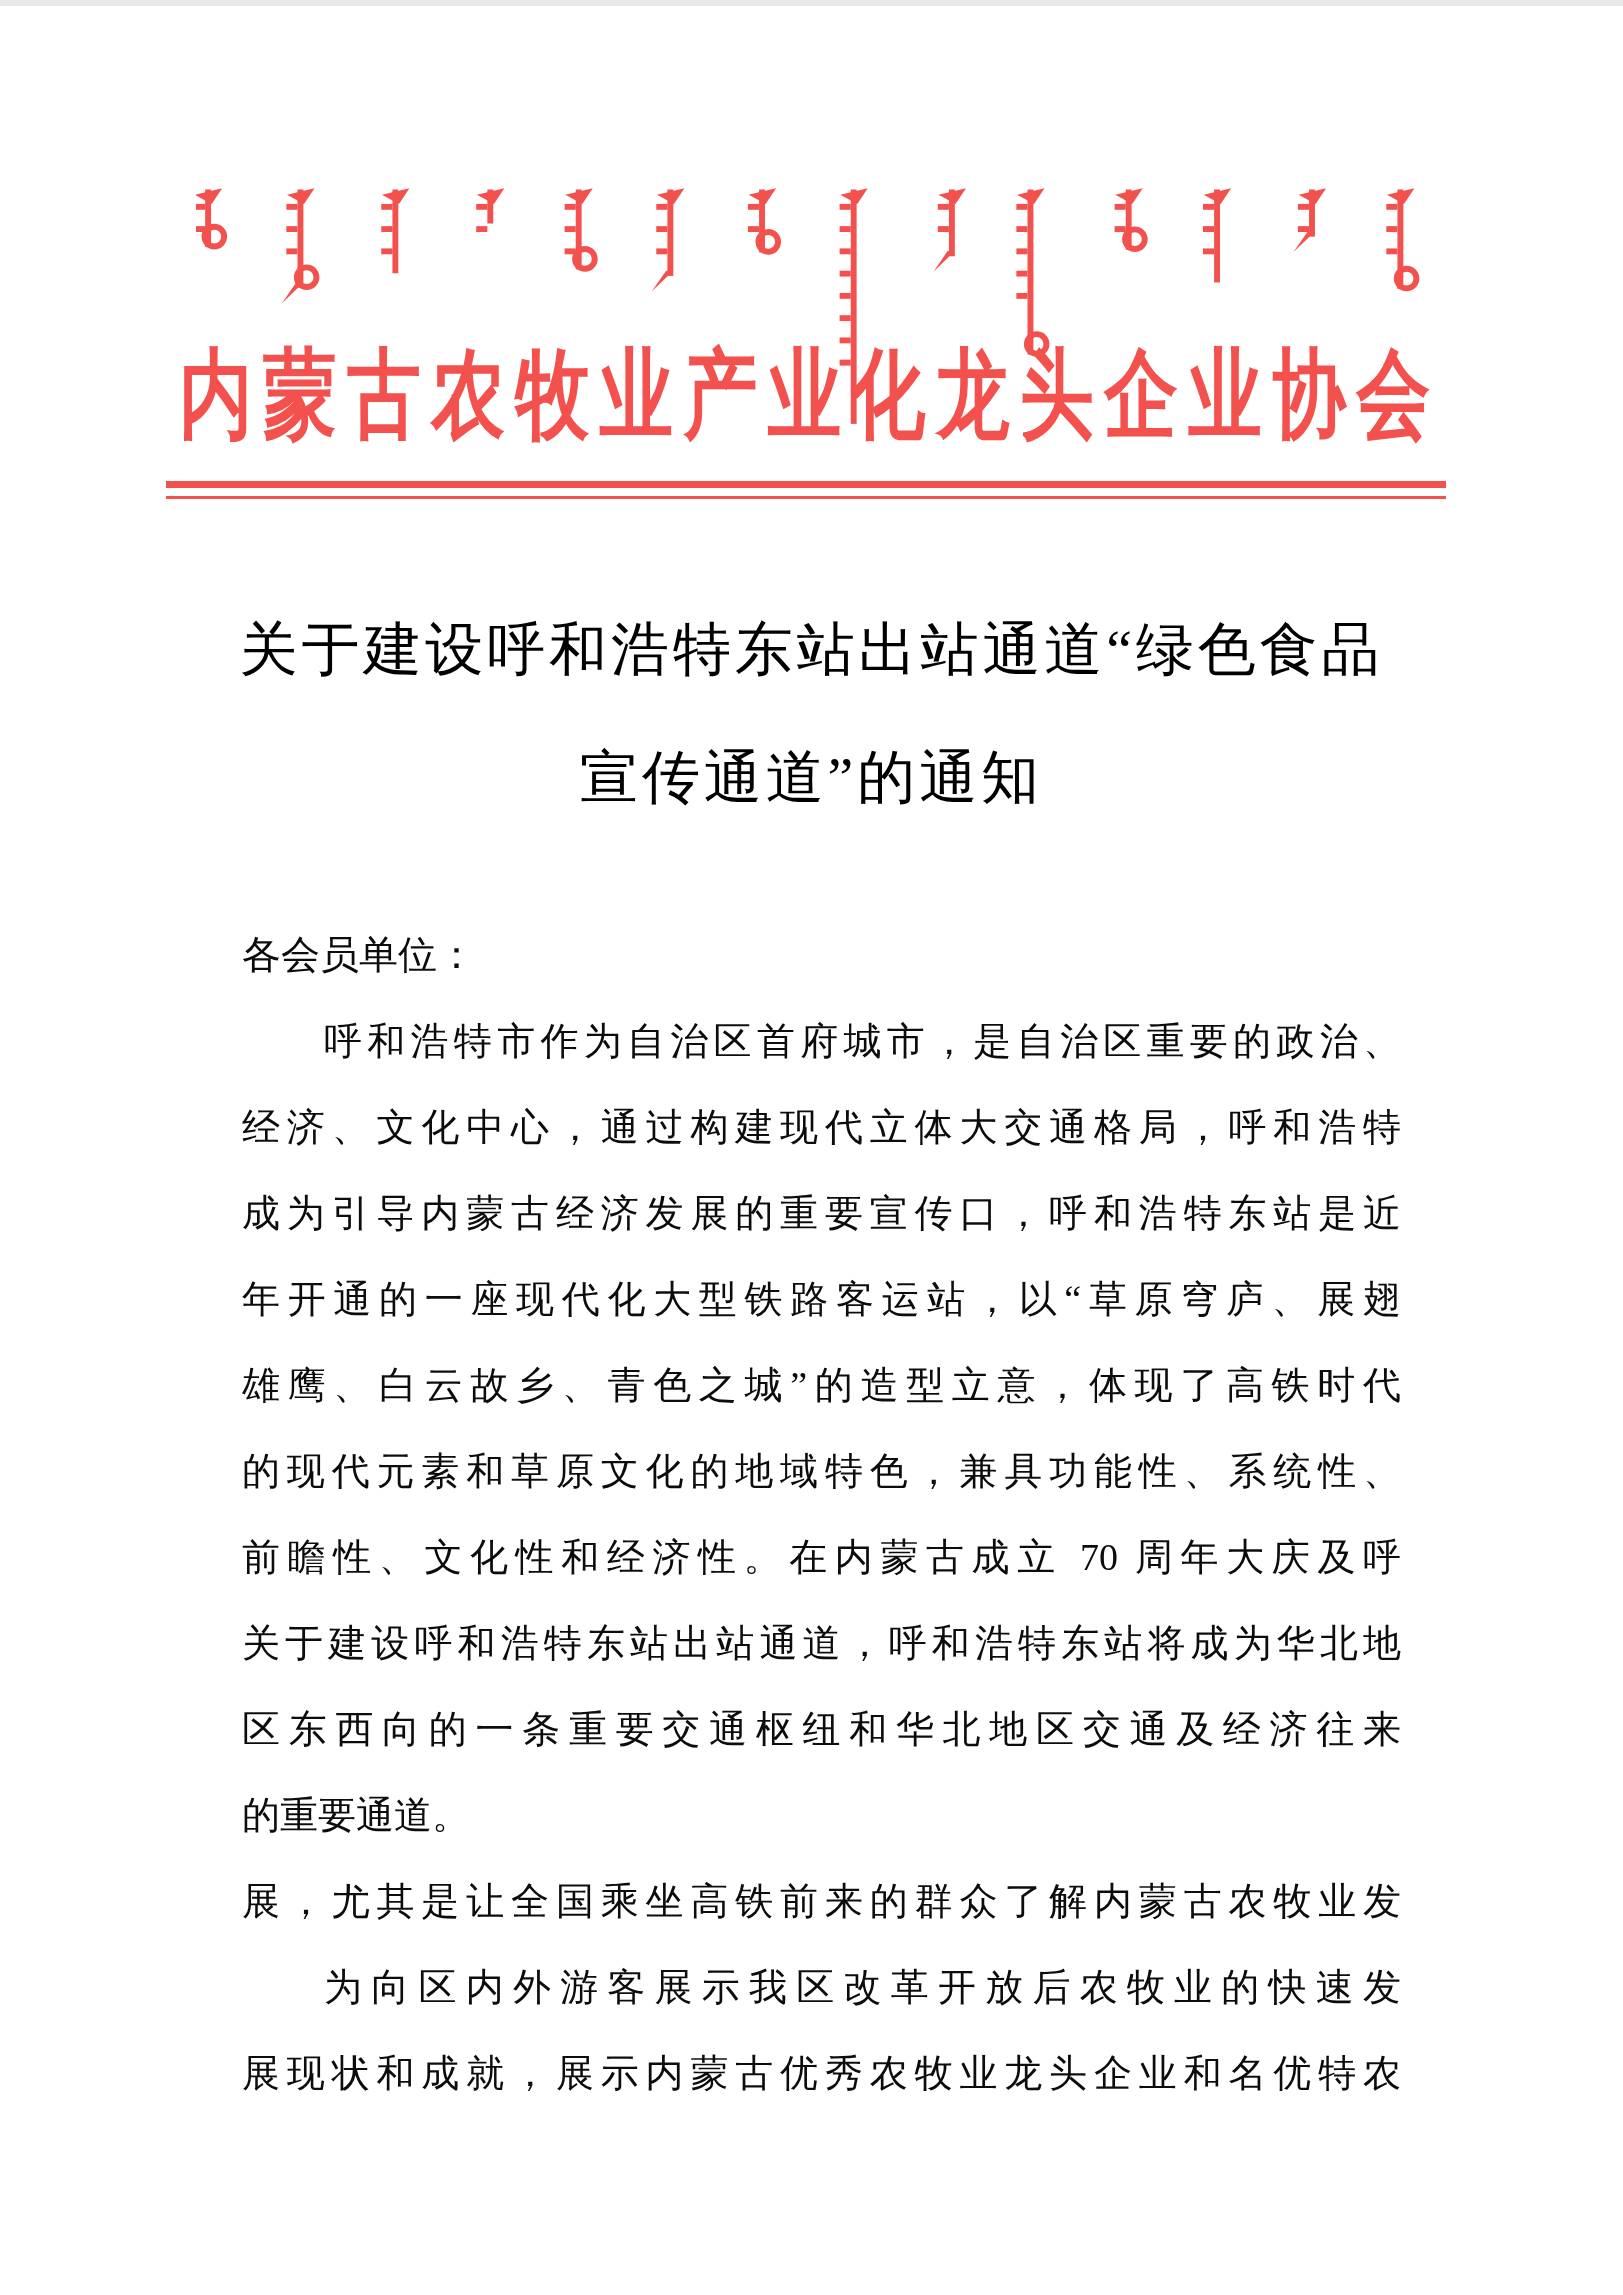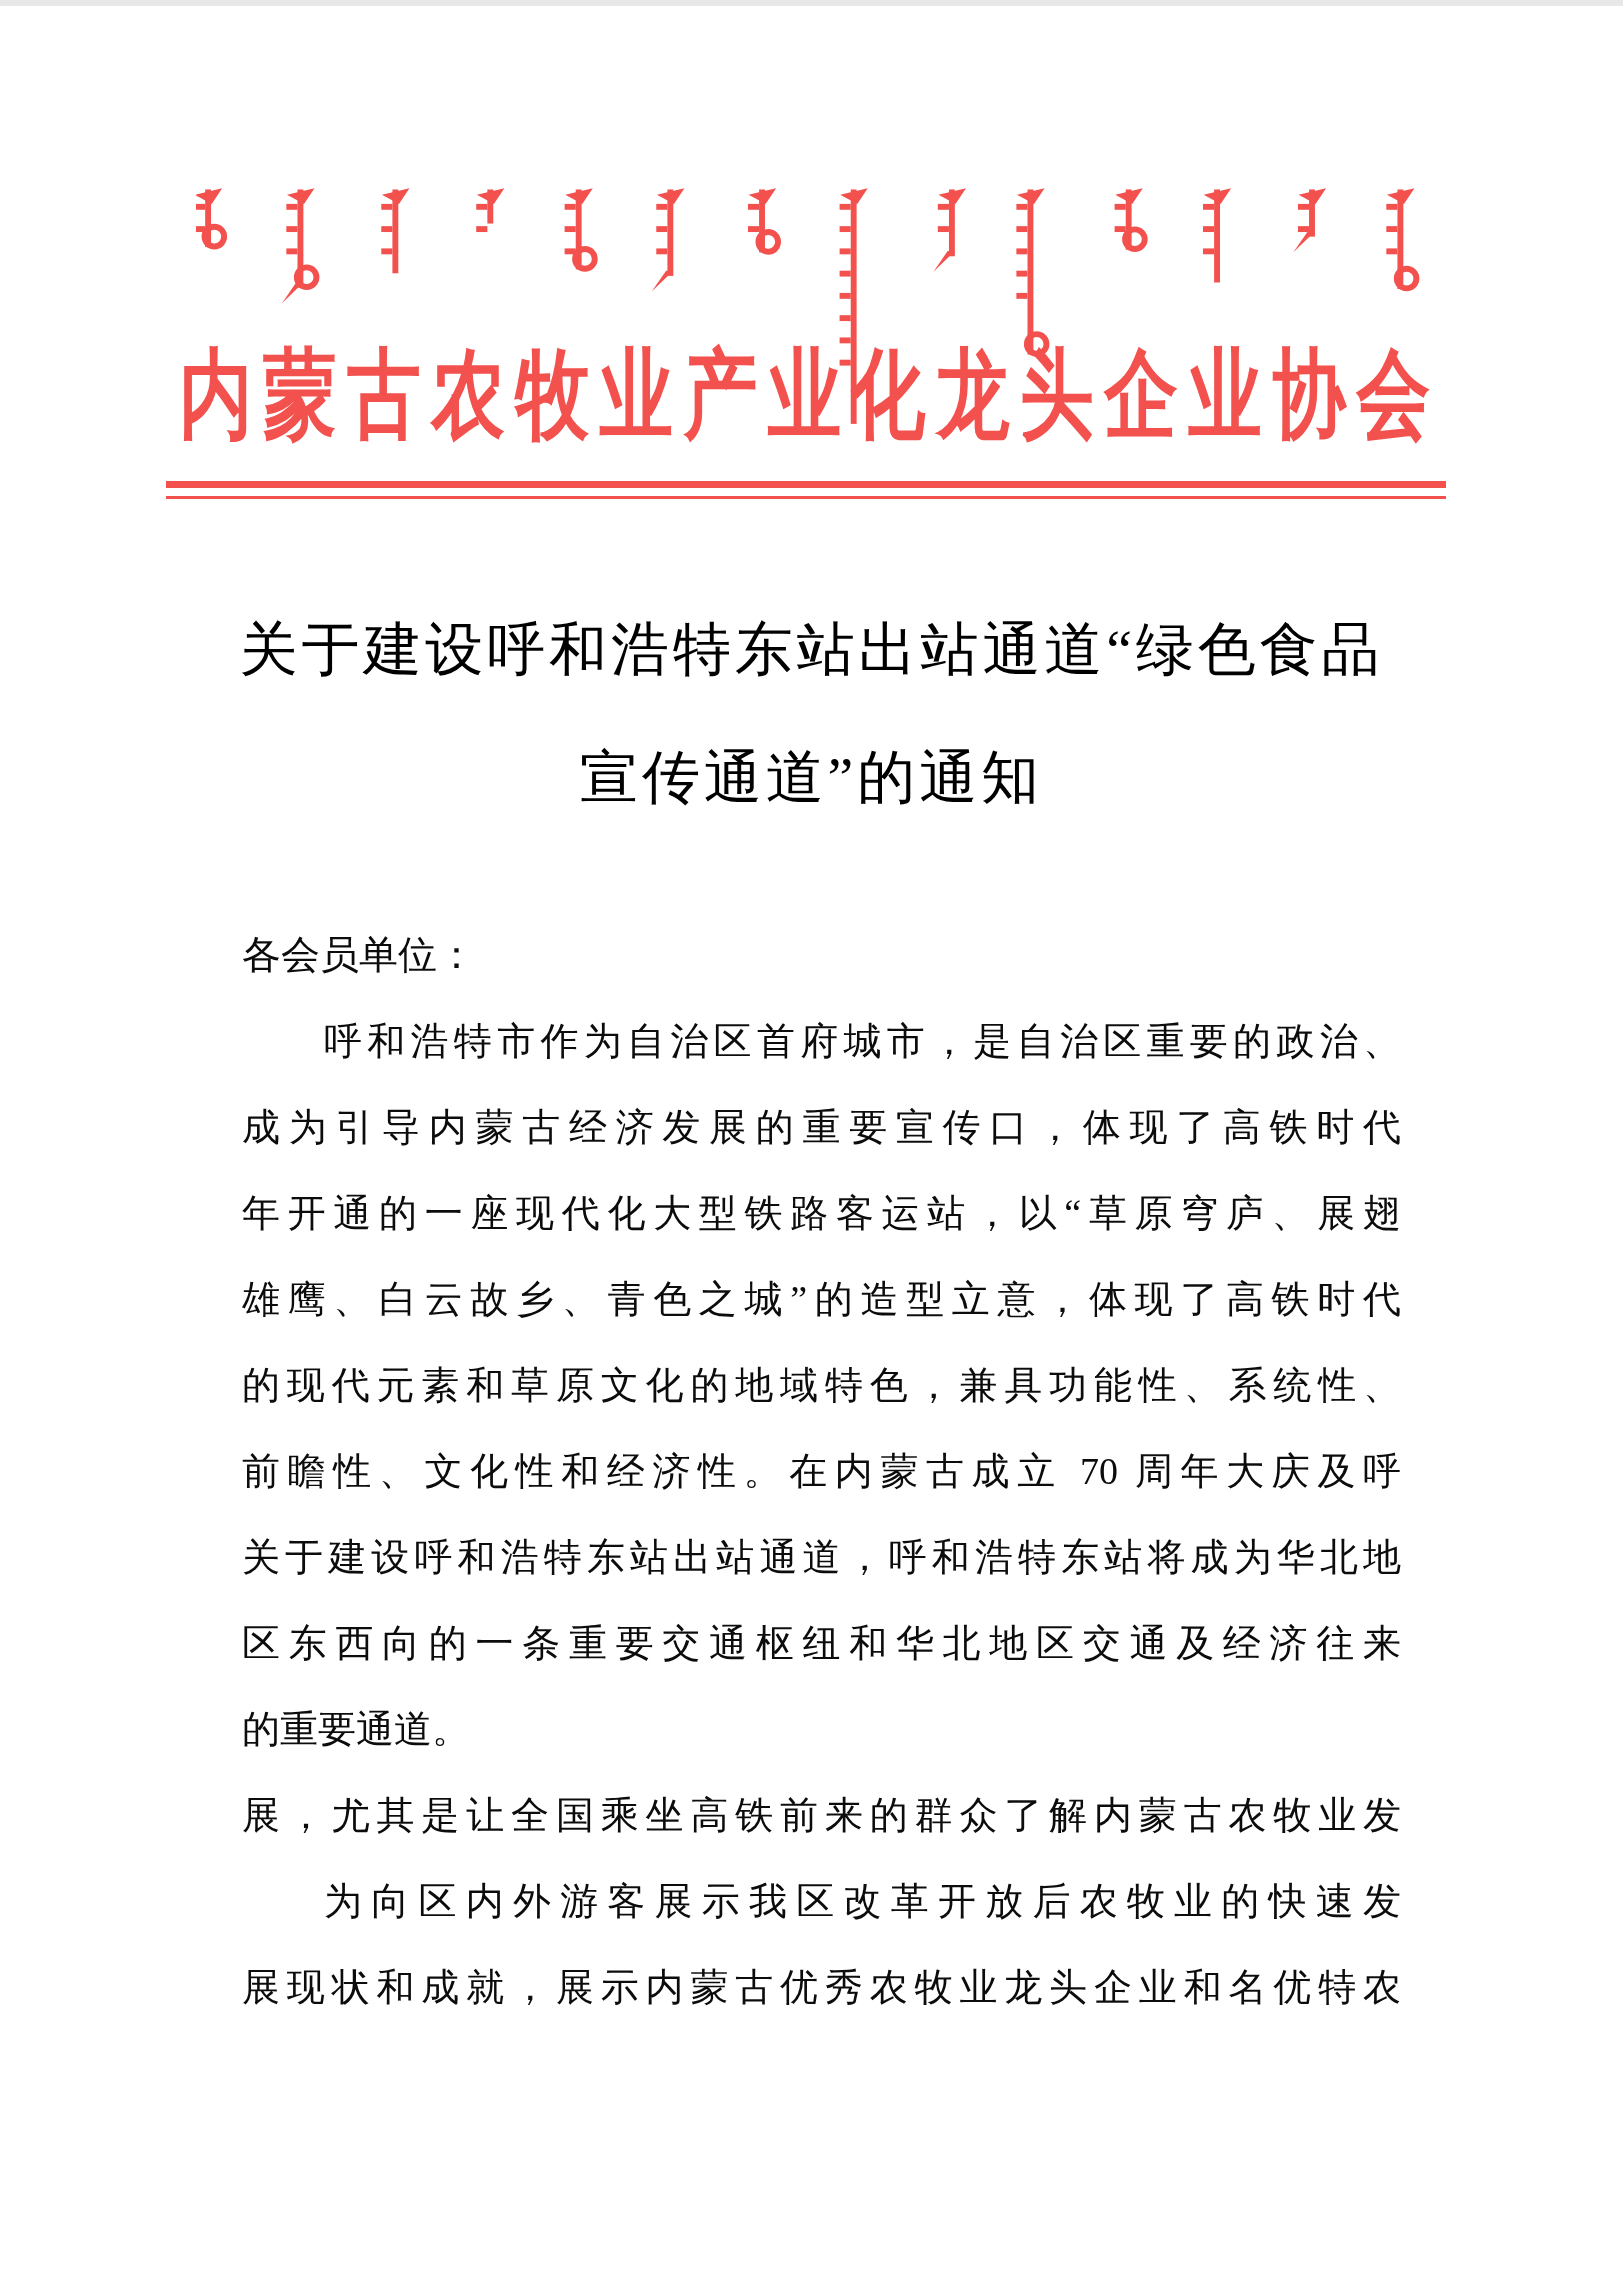--- a/index.html
+++ b/index.html
@@ -230,21 +230,22 @@
 
   <div class="doc-title">
     <div class="title-line">关于建设呼和浩特东站出站通道“绿色食品</div>
     <div class="title-line">宣传通道”的通知</div>
   </div>
 
   <div class="body-block">
     <div class="salutation">各会员单位：</div>
     <div id="body-lines">
         <div class="body-line justify indent">呼和浩特市作为自治区首府城市，是自治区重要的政治、</div>
-        <div class="body-line justify">成为引导内蒙古经济发展的重要宣传口，体现了高铁时代</div>
+        <div class="body-line justify">经济、文化中心，通过构建现代立体大交通格局，呼和浩特</div>
+        <div class="body-line justify">成为引导内蒙古经济发展的重要宣传口，呼和浩特东站是近</div>
         <div class="body-line justify">年开通的一座现代化大型铁路客运站，以“草原穹庐、展翅</div>
         <div class="body-line justify">雄鹰、白云故乡、青色之城”的造型立意，体现了高铁时代</div>
         <div class="body-line justify">的现代元素和草原文化的地域特色，兼具功能性、系统性、</div>
         <div class="body-line justify">前瞻性、文化性和经济性。在内蒙古成立 70 周年大庆及呼</div>
         <div class="body-line justify">关于建设呼和浩特东站出站通道，呼和浩特东站将成为华北地</div>
         <div class="body-line justify">区东西向的一条重要交通枢纽和华北地区交通及经济往来</div>
         <div class="body-line">的重要通道。</div>
         <div class="body-line justify">展，尤其是让全国乘坐高铁前来的群众了解内蒙古农牧业发</div>
         <div class="body-line justify indent">为向区内外游客展示我区改革开放后农牧业的快速发</div>
         <div class="body-line justify">展现状和成就，展示内蒙古优秀农牧业龙头企业和名优特农</div>

